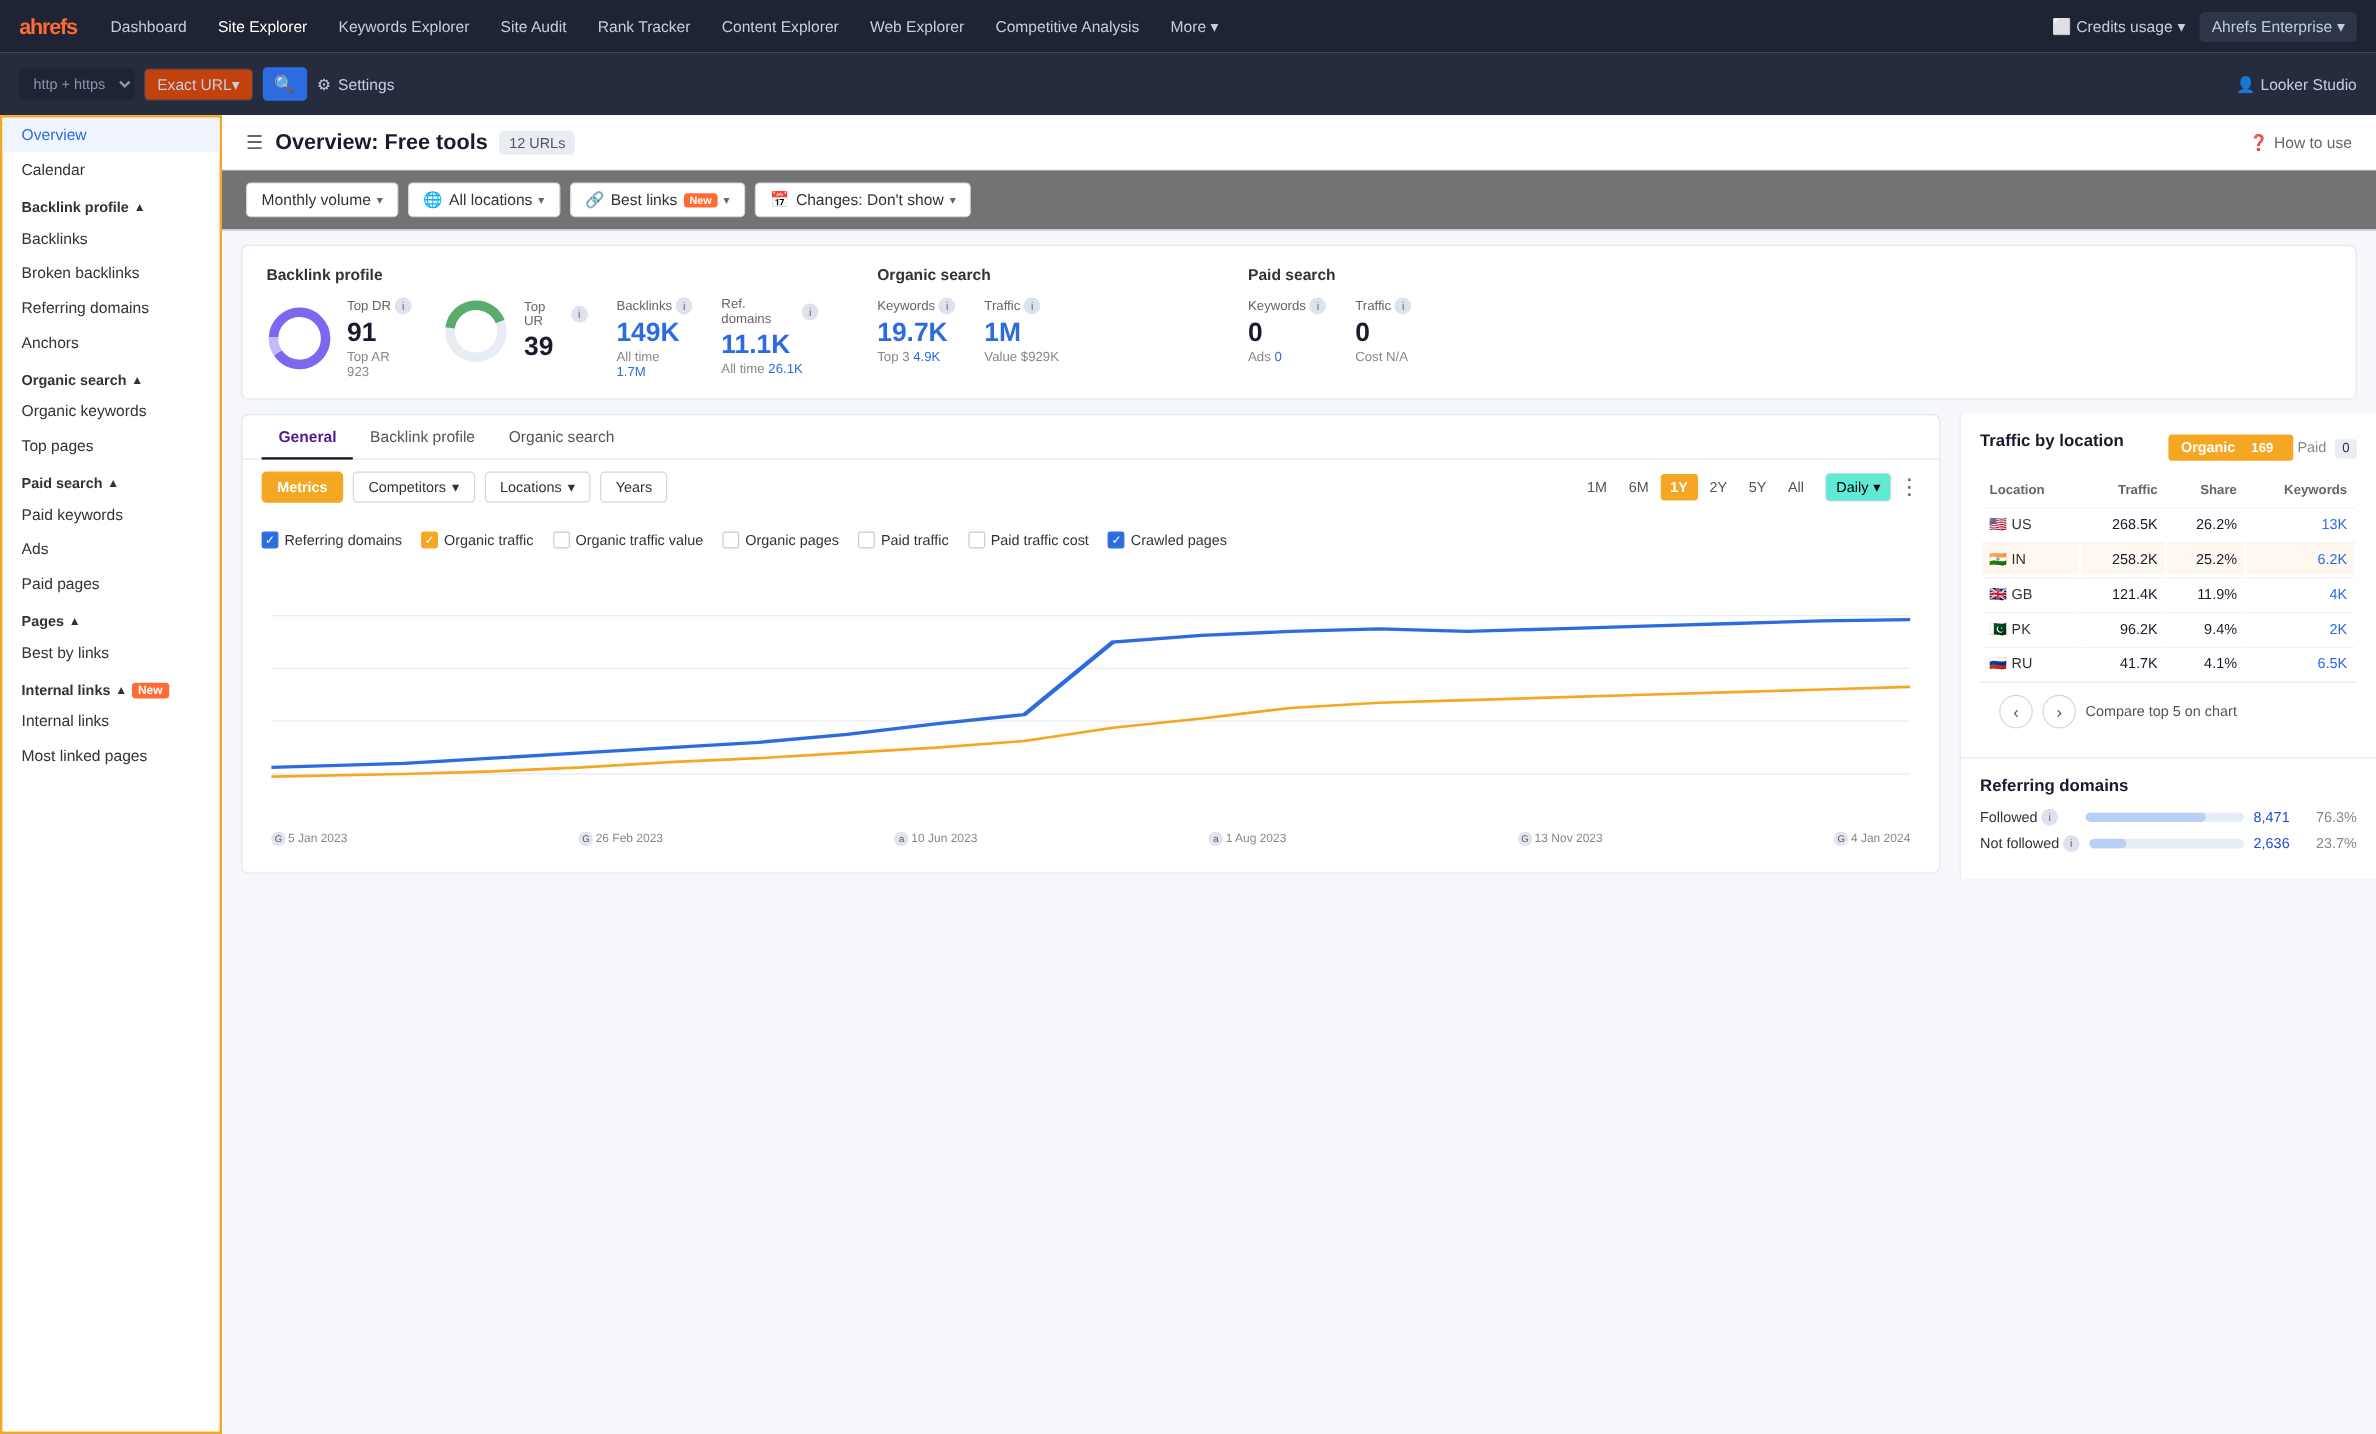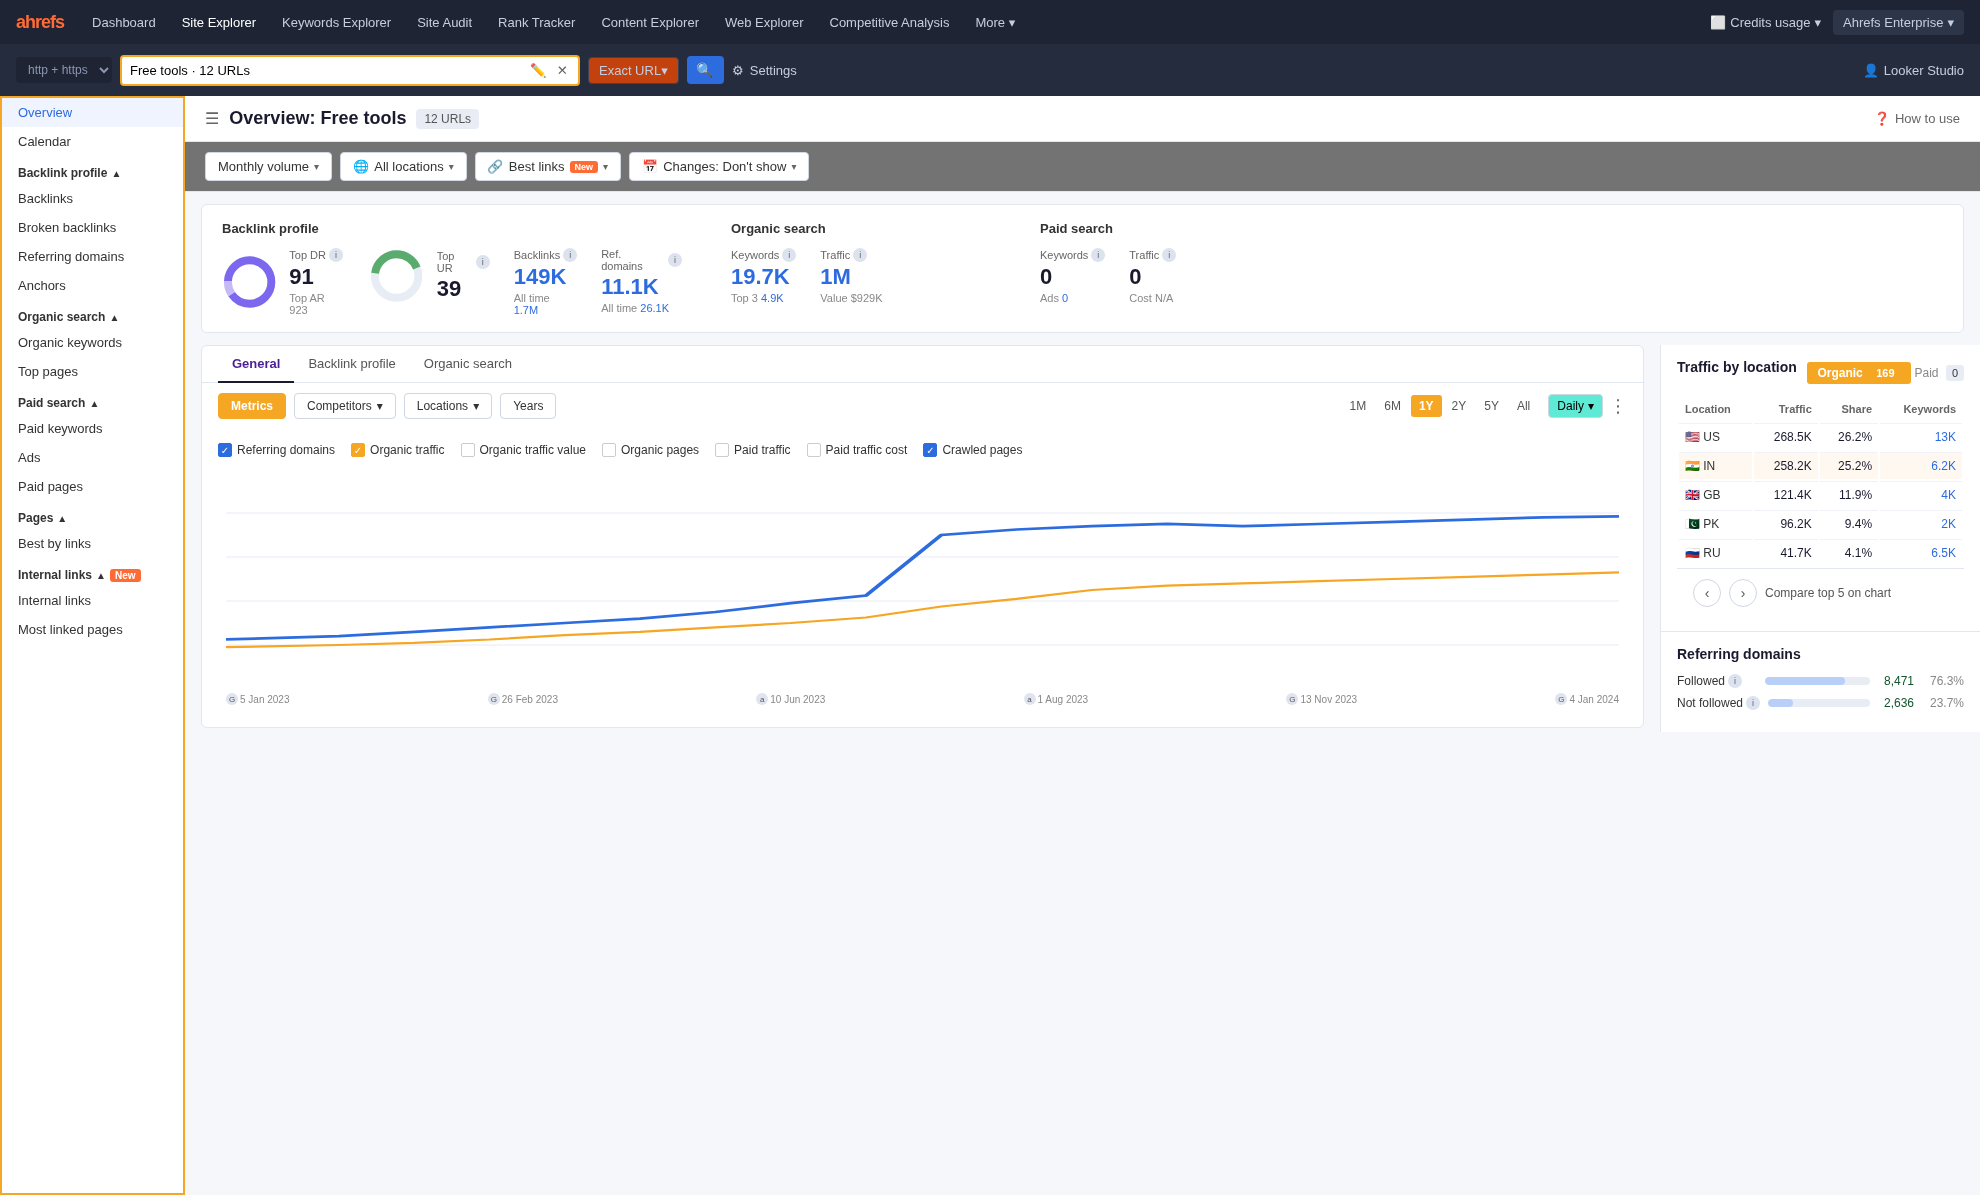--- a/index.html
+++ b/index.html
@@ -121,28 +121,28 @@
     .location-row.highlighted { background: #fff8f0; }
     .kw-link { color: #2d6cdf; text-decoration: none; }
     .nav-arrows { display: flex; align-items: center; gap: 8px; padding: 10px 16px; border-top: 1px solid #e2e6ef; }
     .nav-arrow-btn { width: 28px; height: 28px; border: 1px solid #d0d6e2; border-radius: 50%; display: flex; align-items: center; justify-content: center; cursor: pointer; font-size: 14px; color: #555; background: white; }
     .compare-text { font-size: 12px; color: #555; }
     .ref-domains-section { padding: 14px 16px; }
     .ref-bar-row { display: flex; align-items: center; gap: 8px; margin-bottom: 8px; }
     .ref-label { font-size: 12px; color: #333; min-width: 80px; display: flex; align-items: center; gap: 3px; }
     .ref-bar-wrap { flex: 1; height: 8px; background: #e8ecf5; border-radius: 4px; overflow: hidden; }
     .ref-bar { height: 100%; border-radius: 4px; background: #b8d0f8; }
-    .ref-value { font-size: 12px; color: #14532d; min-width: 36px; text-align: right; }
+    .ref-value { font-size: 12px; color: #1d4ed8; min-width: 36px; }
     .ref-pct { font-size: 12px; color: #888; min-width: 42px; text-align: right; }
 
     .info-icon { display: inline-block; width: 14px; height: 14px; border-radius: 50%; background: #dde2ef; color: #666; font-size: 9px; text-align: center; line-height: 14px; cursor: pointer; }
 
     .chart-main { display: flex; }
     .chart-container { flex: 1; }
-    .combined-right { width: 320px; flex-shrink: 0; border-left: 1px solid #e2e6ef; background: white; overflow-y: auto; }
+    .combined-right { width: 347px; flex-shrink: 0; border-left: 1px solid #e2e6ef; background: white; overflow-y: auto; }
 
     
     .content-inner { padding-bottom: 20px; }
   </style>
 </head>
 <body>
 
 <nav class="top-nav">
   <div class="logo">ahrefs</div>
   <div class="nav-item">Dashboard</div>
@@ -165,25 +165,20 @@
       <span>Ahrefs Enterprise</span>
       <span>▾</span>
     </div>
   </div>
 </nav>
 
 <div class="url-bar">
   <select class="protocol-select">
     <option>http + https</option>
   </select>
-  <div class="url-input-wrap">
-    <input class="url-input" type="text" value="Free tools · 12 URLs" style="">
-    <button class="url-icon-btn">✏️</button>
-    <button class="url-icon-btn">✕</button>
-  </div>
   <div class="match-select">
     <span>Exact URL</span>
     <span>▾</span>
   </div>
   <button class="search-btn">🔍</button>
   <button class="settings-btn">
     <span>⚙</span>
     <span>Settings</span>
   </button>
   <div class="looker-btn" style="margin-left: auto;">

